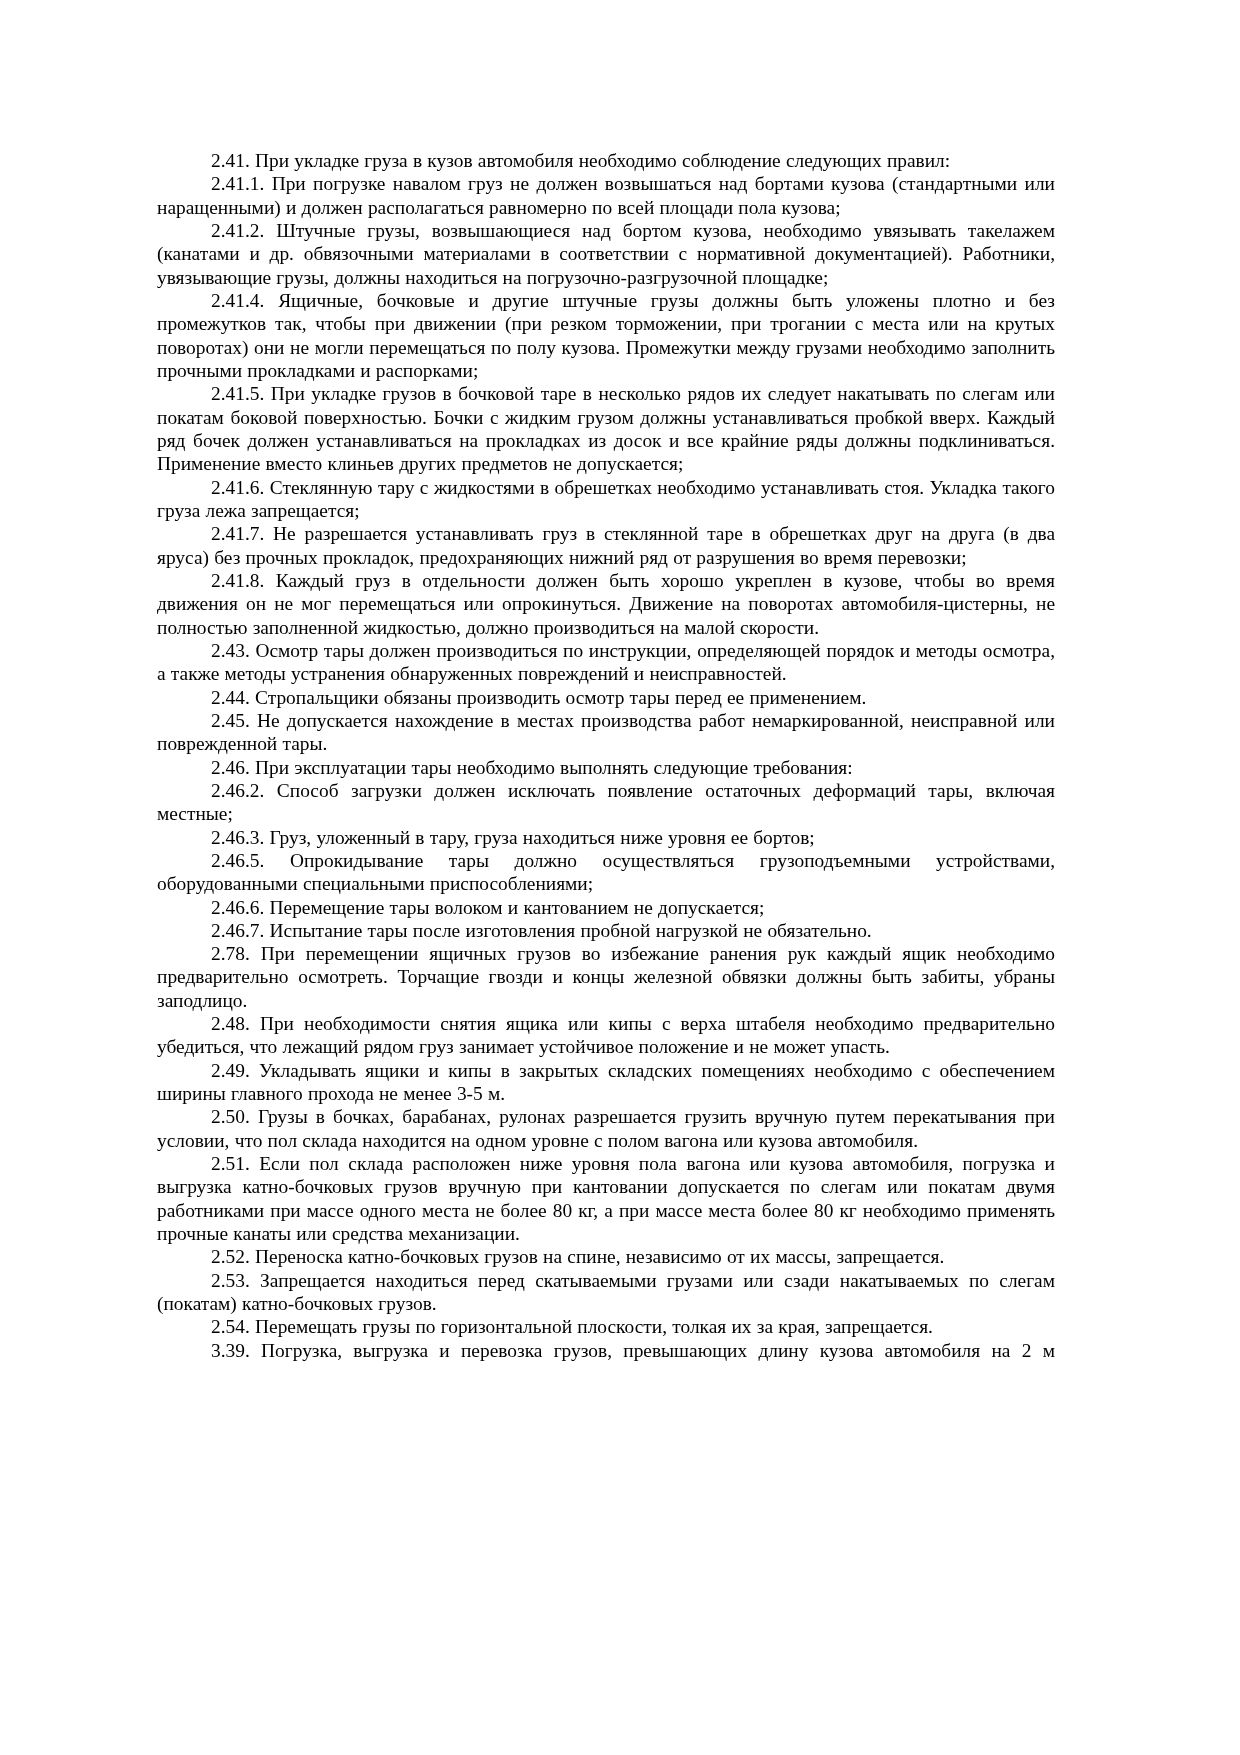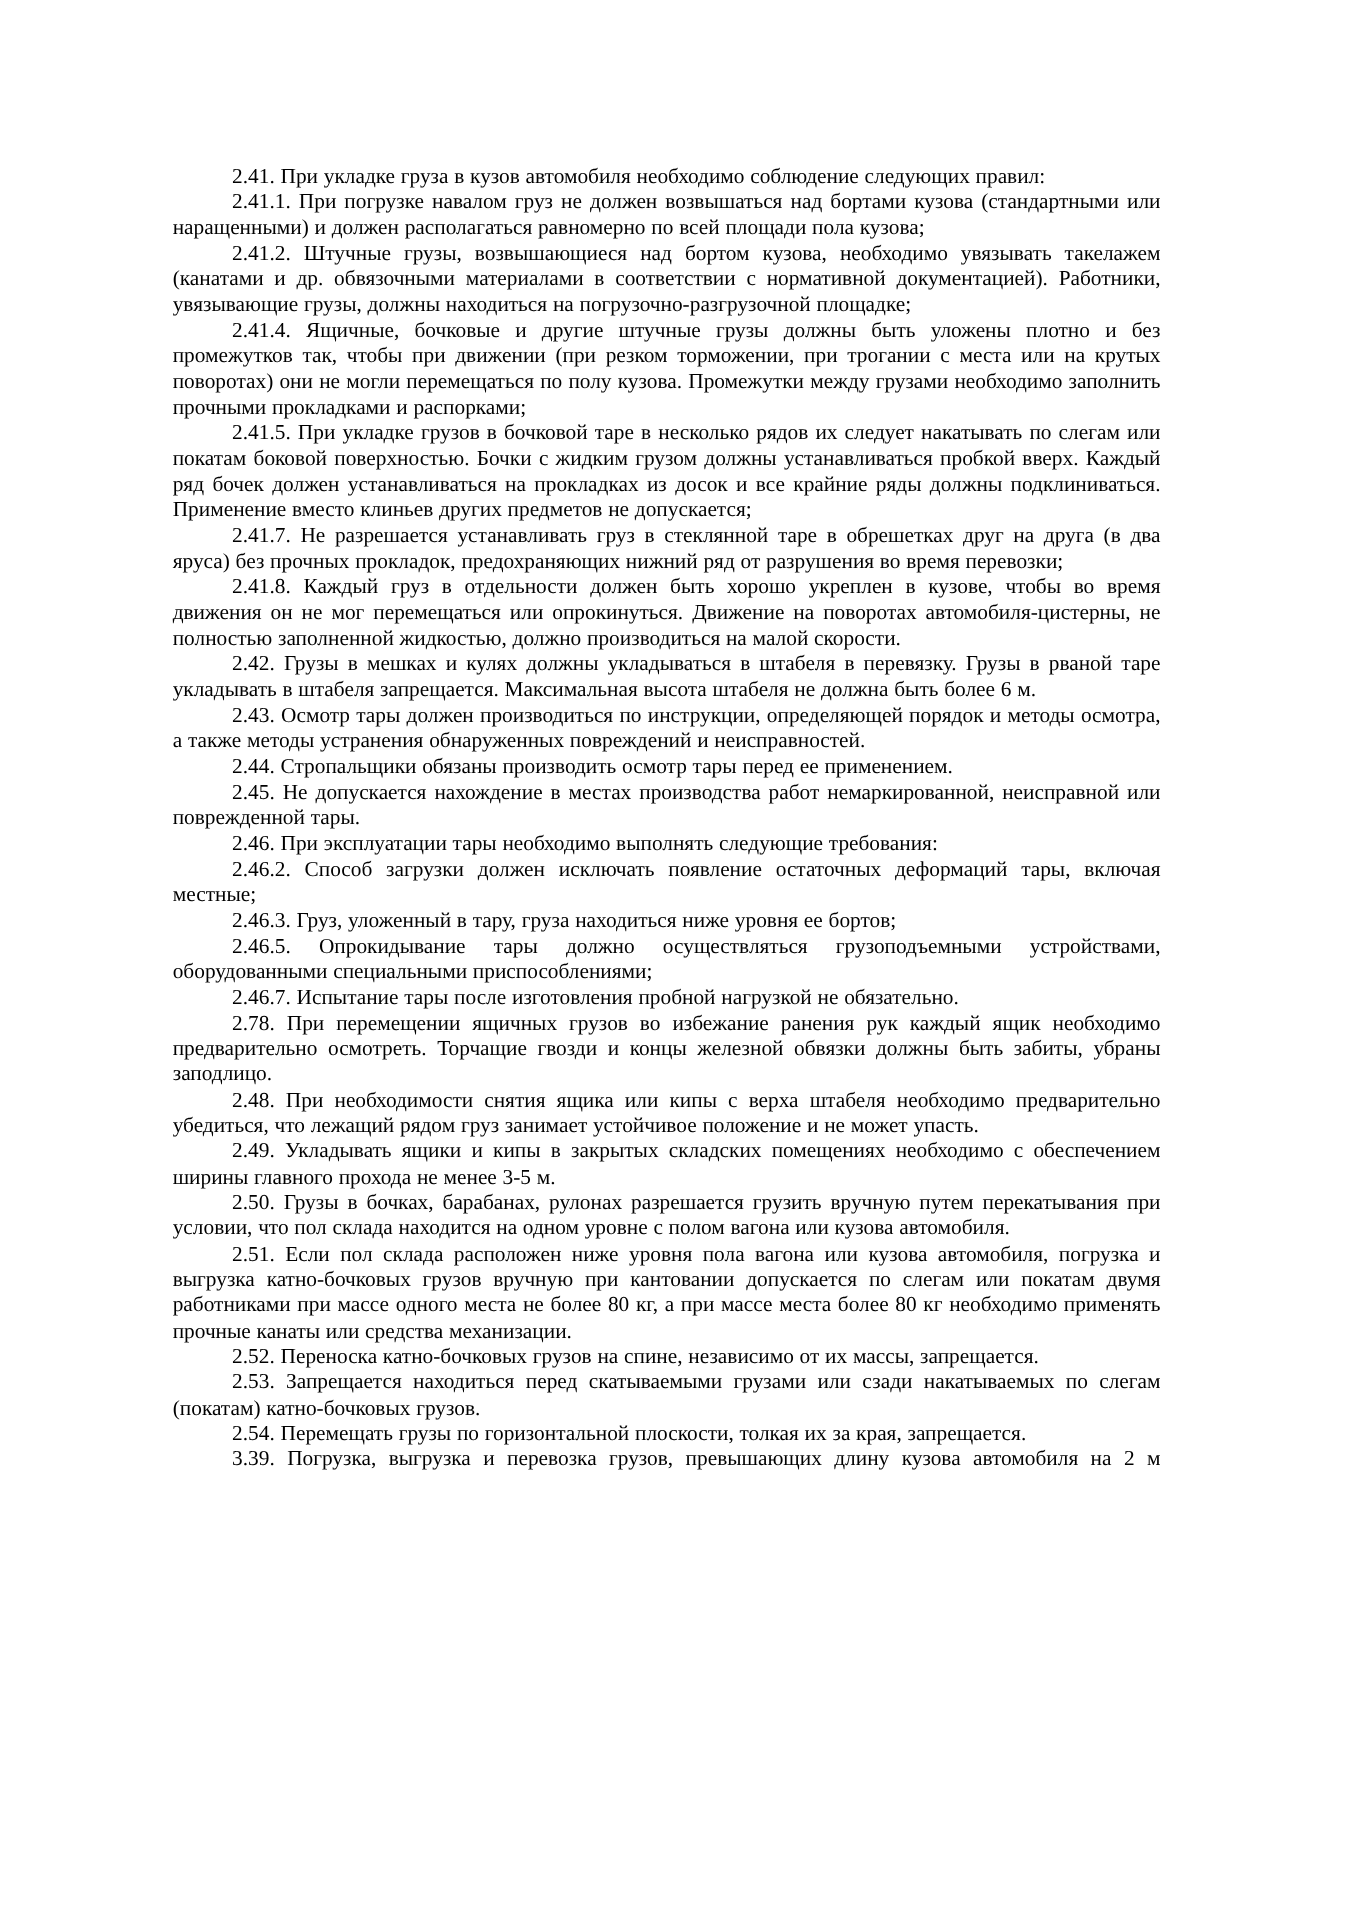--- a/index.html
+++ b/index.html
@@ -47,30 +47,31 @@
 </head>
 <body style="background: rgb(255, 255, 255);">
 
 <div class="sheet">
   <div class="text-block" style="color: rgb(0, 0, 0);">
       <p class="para">2.41. При укладке груза в кузов автомобиля необходимо соблюдение следующих правил:</p>
       <p class="para">2.41.1. При погрузке навалом груз не должен возвышаться над бортами кузова (стандартными или наращенными) и должен располагаться равномерно по всей площади пола кузова;</p>
       <p class="para">2.41.2. Штучные грузы, возвышающиеся над бортом кузова, необходимо увязывать такелажем (канатами и др. обвязочными материалами в соответствии с нормативной документацией). Работники, увязывающие грузы, должны находиться на погрузочно-разгрузочной площадке;</p>
       <p class="para">2.41.4. Ящичные, бочковые и другие штучные грузы должны быть уложены плотно и без промежутков так, чтобы при движении (при резком торможении, при трогании с места или на крутых поворотах) они не могли перемещаться по полу кузова. Промежутки между грузами необходимо заполнить прочными прокладками и распорками;</p>
       <p class="para">2.41.5. При укладке грузов в бочковой таре в несколько рядов их следует накатывать по слегам или покатам боковой поверхностью. Бочки с жидким грузом должны устанавливаться пробкой вверх. Каждый ряд бочек должен устанавливаться на прокладках из досок и все крайние ряды должны подклиниваться. Применение вместо клиньев других предметов не допускается;</p>
+      <p class="para">2.41.6. Стеклянную тару с жидкостями в обрешетках необходимо устанавливать стоя. Укладка такого груза лежа запрещается;</p>
       <p class="para">2.41.7. Не разрешается устанавливать груз в стеклянной таре в обрешетках друг на друга (в два яруса) без прочных прокладок, предохраняющих нижний ряд от разрушения во время перевозки;</p>
       <p class="para">2.41.8. Каждый груз в отдельности должен быть хорошо укреплен в кузове, чтобы во время движения он не мог перемещаться или опрокинуться. Движение на поворотах автомобиля-цистерны, не полностью заполненной жидкостью, должно производиться на малой скорости.</p>
-      <p class="para">2.42. Грузы в мешках и кулях должны укладываться в штабеля в перевязку. Грузы в рваной таре укладывать в штабеля запрещается. Максимальная высота штабеля не должна быть более 6 м.</p>
       <p class="para">2.43. Осмотр тары должен производиться по инструкции, определяющей порядок и методы осмотра, а также методы устранения обнаруженных повреждений и неисправностей.</p>
       <p class="para">2.44. Стропальщики обязаны производить осмотр тары перед ее применением.</p>
       <p class="para">2.45. Не допускается нахождение в местах производства работ немаркированной, неисправной или поврежденной тары.</p>
       <p class="para">2.46. При эксплуатации тары необходимо выполнять следующие требования:</p>
       <p class="para">2.46.2. Способ загрузки должен исключать появление остаточных деформаций тары, включая местные;</p>
       <p class="para">2.46.3. Груз, уложенный в тару, груза находиться ниже уровня ее бортов;</p>
       <p class="para">2.46.5. Опрокидывание тары должно осуществляться грузоподъемными устройствами, оборудованными специальными приспособлениями;</p>
+      <p class="para">2.46.6. Перемещение тары волоком и кантованием не допускается;</p>
       <p class="para">2.46.7. Испытание тары после изготовления пробной нагрузкой не обязательно.</p>
       <p class="para">2.78. При перемещении ящичных грузов во избежание ранения рук каждый ящик необходимо предварительно осмотреть. Торчащие гвозди и концы железной обвязки должны быть забиты, убраны заподлицо.</p>
       <p class="para">2.48. При необходимости снятия ящика или кипы с верха штабеля необходимо предварительно убедиться, что лежащий рядом груз занимает устойчивое положение и не может упасть.</p>
       <p class="para">2.49. Укладывать ящики и кипы в закрытых складских помещениях необходимо с обеспечением ширины главного прохода не менее 3-5 м.</p>
       <p class="para">2.50. Грузы в бочках, барабанах, рулонах разрешается грузить вручную путем перекатывания при условии, что пол склада находится на одном уровне с полом вагона или кузова автомобиля.</p>
       <p class="para">2.51. Если пол склада расположен ниже уровня пола вагона или кузова автомобиля, погрузка и выгрузка катно-бочковых грузов вручную при кантовании допускается по слегам или покатам двумя работниками при массе одного места не более 80 кг, а при массе места более 80 кг необходимо применять прочные канаты или средства механизации.</p>
       <p class="para">2.52. Переноска катно-бочковых грузов на спине, независимо от их массы, запрещается.</p>
       <p class="para">2.53. Запрещается находиться перед скатываемыми грузами или сзади накатываемых по слегам (покатам) катно-бочковых грузов.</p>
       <p class="para">2.54. Перемещать грузы по горизонтальной плоскости, толкая их за края, запрещается.</p>
       <p class="para para-cut">3.39. Погрузка, выгрузка и перевозка грузов, превышающих длину кузова автомобиля на 2 м</p>

